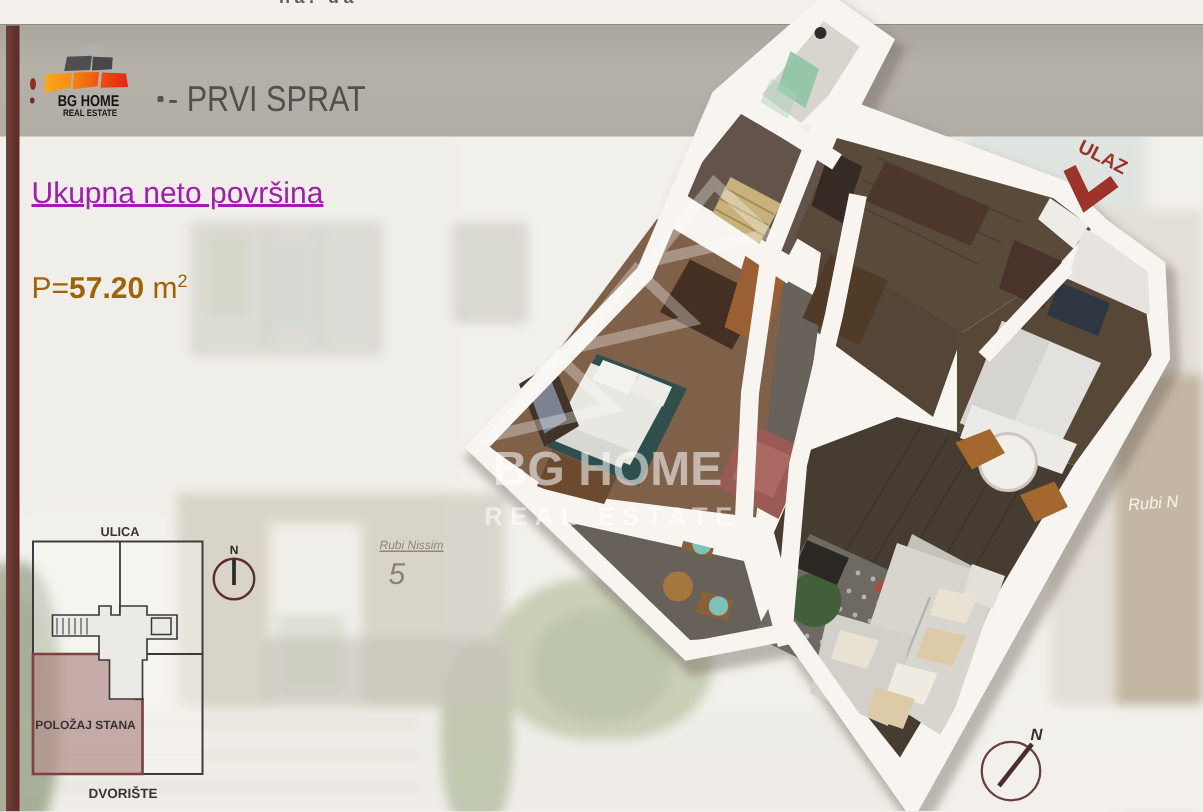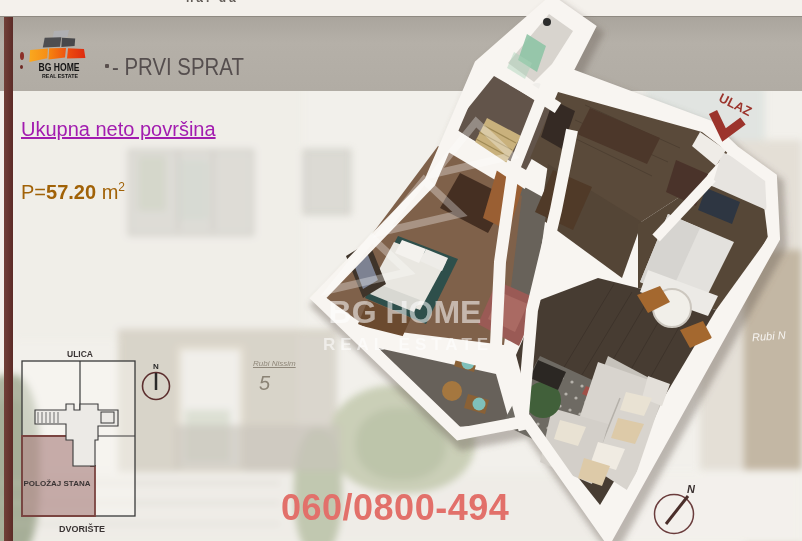--- a/index.html
+++ b/index.html
@@ -359,21 +359,20 @@
 
     <text x="57" y="146" font-size="8" font-weight="bold" fill="#3a3434" text-anchor="middle" font-family="Liberation Sans, sans-serif">POLOŽAJ STANA</text>
 
     <text x="82" y="192" font-size="9" font-weight="bold" fill="#3a3434" text-anchor="middle" font-family="Liberation Sans, sans-serif">DVORIŠTE</text>
 
     <circle cx="156" cy="46" r="13.5" fill="none" stroke="#5c2f2f" stroke-width="1.6"></circle>
     <line x1="156" y1="33" x2="156" y2="50" stroke="#2a2a2a" stroke-width="2.5"></line>
     <text x="156" y="29" font-size="8" font-weight="bold" fill="#2a2a2a" text-anchor="middle" font-family="Liberation Sans, sans-serif">N</text>
   </svg>
 
-  <div class="abs" style="left:281px;top:487px;color:#e2706a;font-size:36px;font-weight:bold;letter-spacing:0.5px;">060/0800-494</div>
 
   <svg class="abs" style="left:645px;top:480px;" width="60" height="61" viewBox="0 0 60 61">
     <circle cx="29" cy="34" r="19.5" fill="none" stroke="#6a3c3c" stroke-width="1.5"></circle>
     <line x1="21" y1="44" x2="43" y2="16" stroke="#4a2e2a" stroke-width="3"></line>
     <text x="46" y="13" font-size="11" font-weight="bold" font-style="italic" fill="#3a3030" text-anchor="middle" font-family="Liberation Sans, sans-serif">N</text>
   </svg>
 
 </div>
 
 </body></html>

